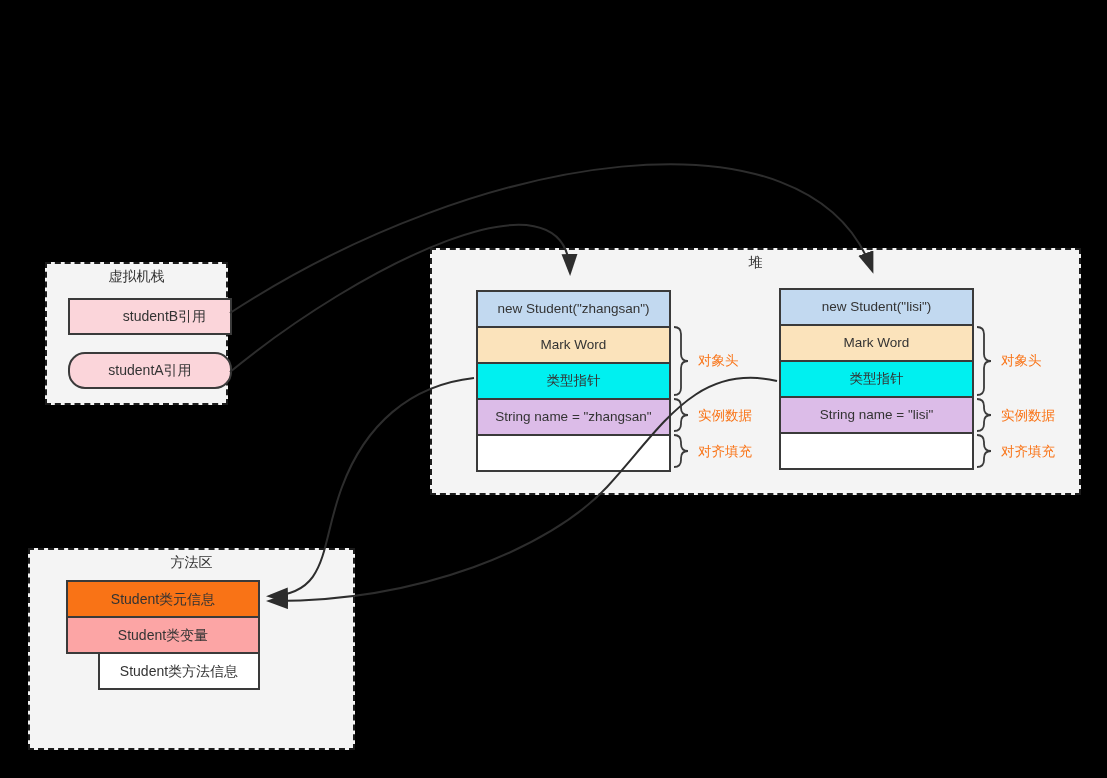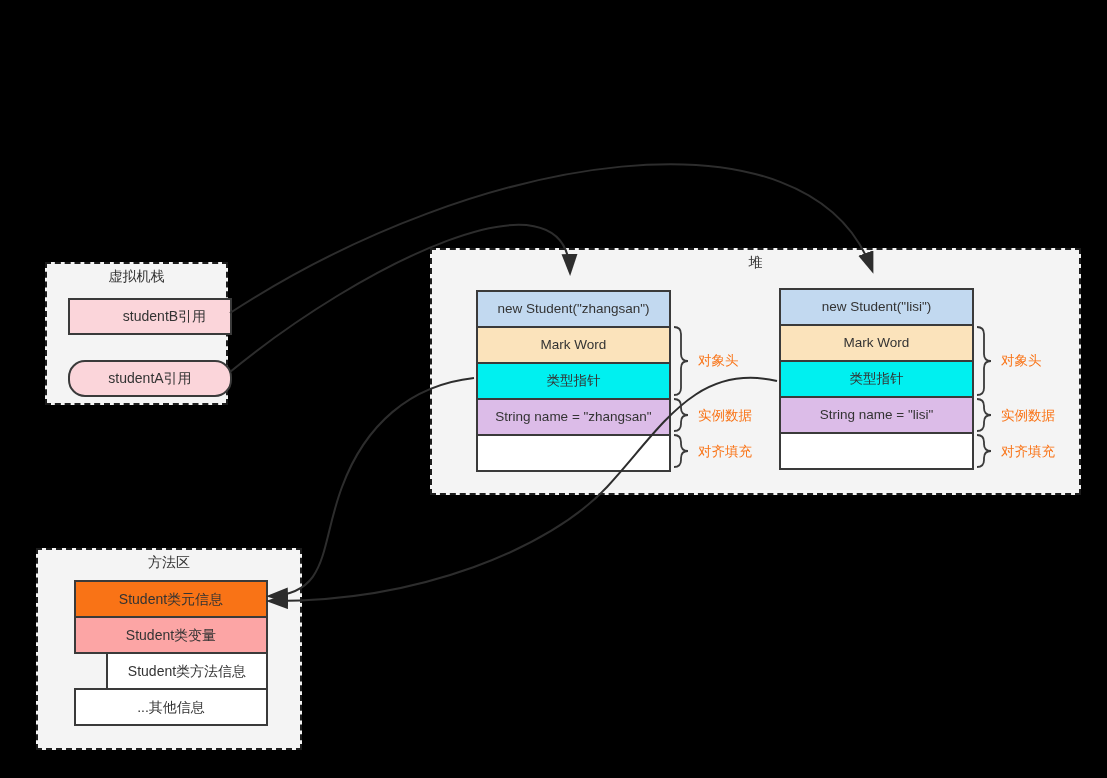--- a/index.html
+++ b/index.html
@@ -21,33 +21,33 @@
   .container-title {
     width:100%;
     text-align:center;
     font-size:14px;
     color:#333;
     padding-top:4px;
   }
 
   #stack   { left:45px;  top:262px; width:183px; height:143px; }
   #heap    { left:430px; top:248px; width:651px; height:247px; }
-  #method  { left:36px;  top:548px; width:266px; height:202px; }
+  #method  { left:28px;  top:548px; width:327px; height:202px; }
 
   .ref-box {
     position:absolute;
     left:21px; width:164px; height:37px;
     background:#fbd5da;
     border:2px solid #3a3a3a;
     text-align:center;
     line-height:33px;
     font-size:14px;
   }
   #ref-b { top:34px;padding-left:29px; }
-  #ref-a { top:96px;border-radius:17px; }
+  #ref-a { top:88px;border-radius:17px; }
 
   .obj-stack { position:absolute; width:195px; }
   #obj-zhangsan { left:44px;  top:40px; }
   #obj-lisi     { left:347px; top:38px; }
 
   .obj-row {
     height:38px;
     border:2px solid #3a3a3a;
     margin-top:-2px;
     text-align:center;
@@ -104,21 +104,20 @@
     <div class="obj-row" style="background-color: rgb(255, 255, 255);"></div>
   </div>
 </div>
 
 <div id="method" class="container">
   <div class="container-title">方法区</div>
   <div id="method-rows">
     <div class="obj-row" style="background-color: #f97316;">Student类元信息</div>
     <div class="obj-row" style="background-color: #fca5a5;">Student类变量</div>
     <div class="obj-row" style="background-color: rgb(255, 255, 255); margin-left: 32px;">Student类方法信息</div>
-    <div class="obj-row" style="background-color: rgb(255, 255, 255);">...其他信息</div>
   </div>
 </div>
 
 <div class="annot" style="left:698px; top:352px;">对象头</div>
 <div class="annot" style="left:698px; top:407px;">实例数据</div>
 <div class="annot" style="left:698px; top:443px;">对齐填充</div>
 
 <div class="annot" style="left:1001px; top:352px;">对象头</div>
 <div class="annot" style="left:1001px; top:407px;">实例数据</div>
 <div class="annot" style="left:1001px; top:443px;">对齐填充</div>

